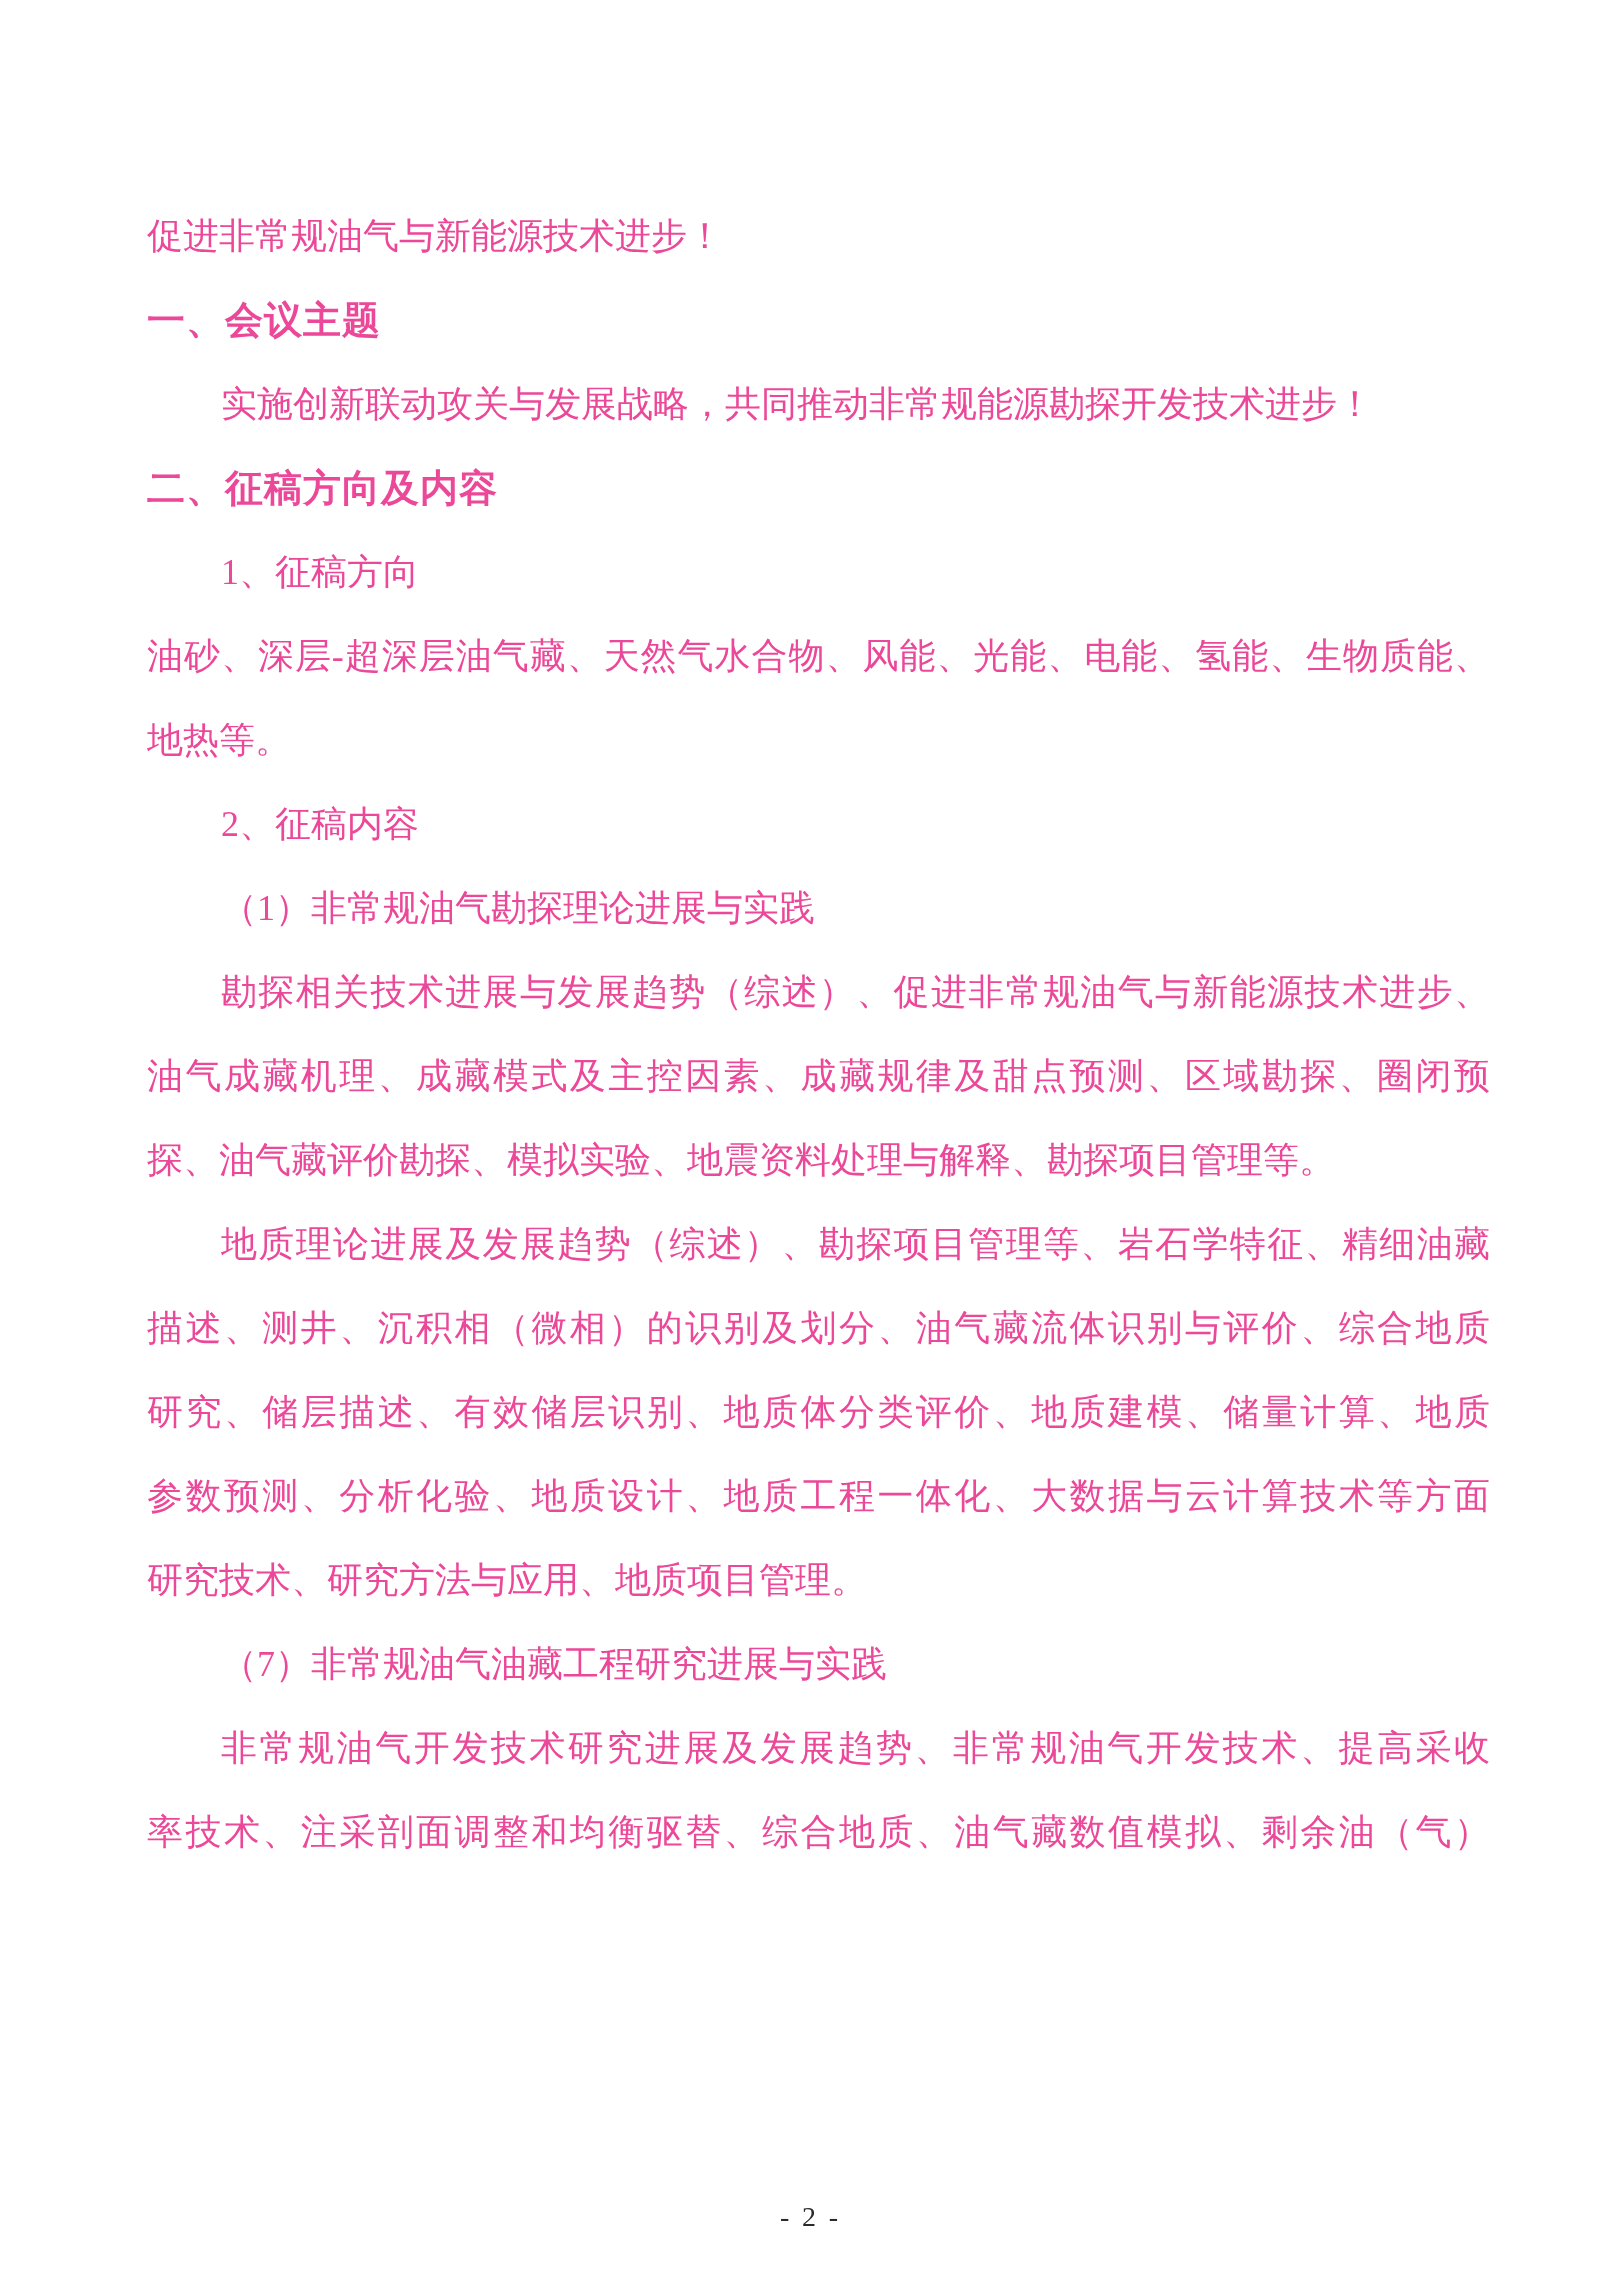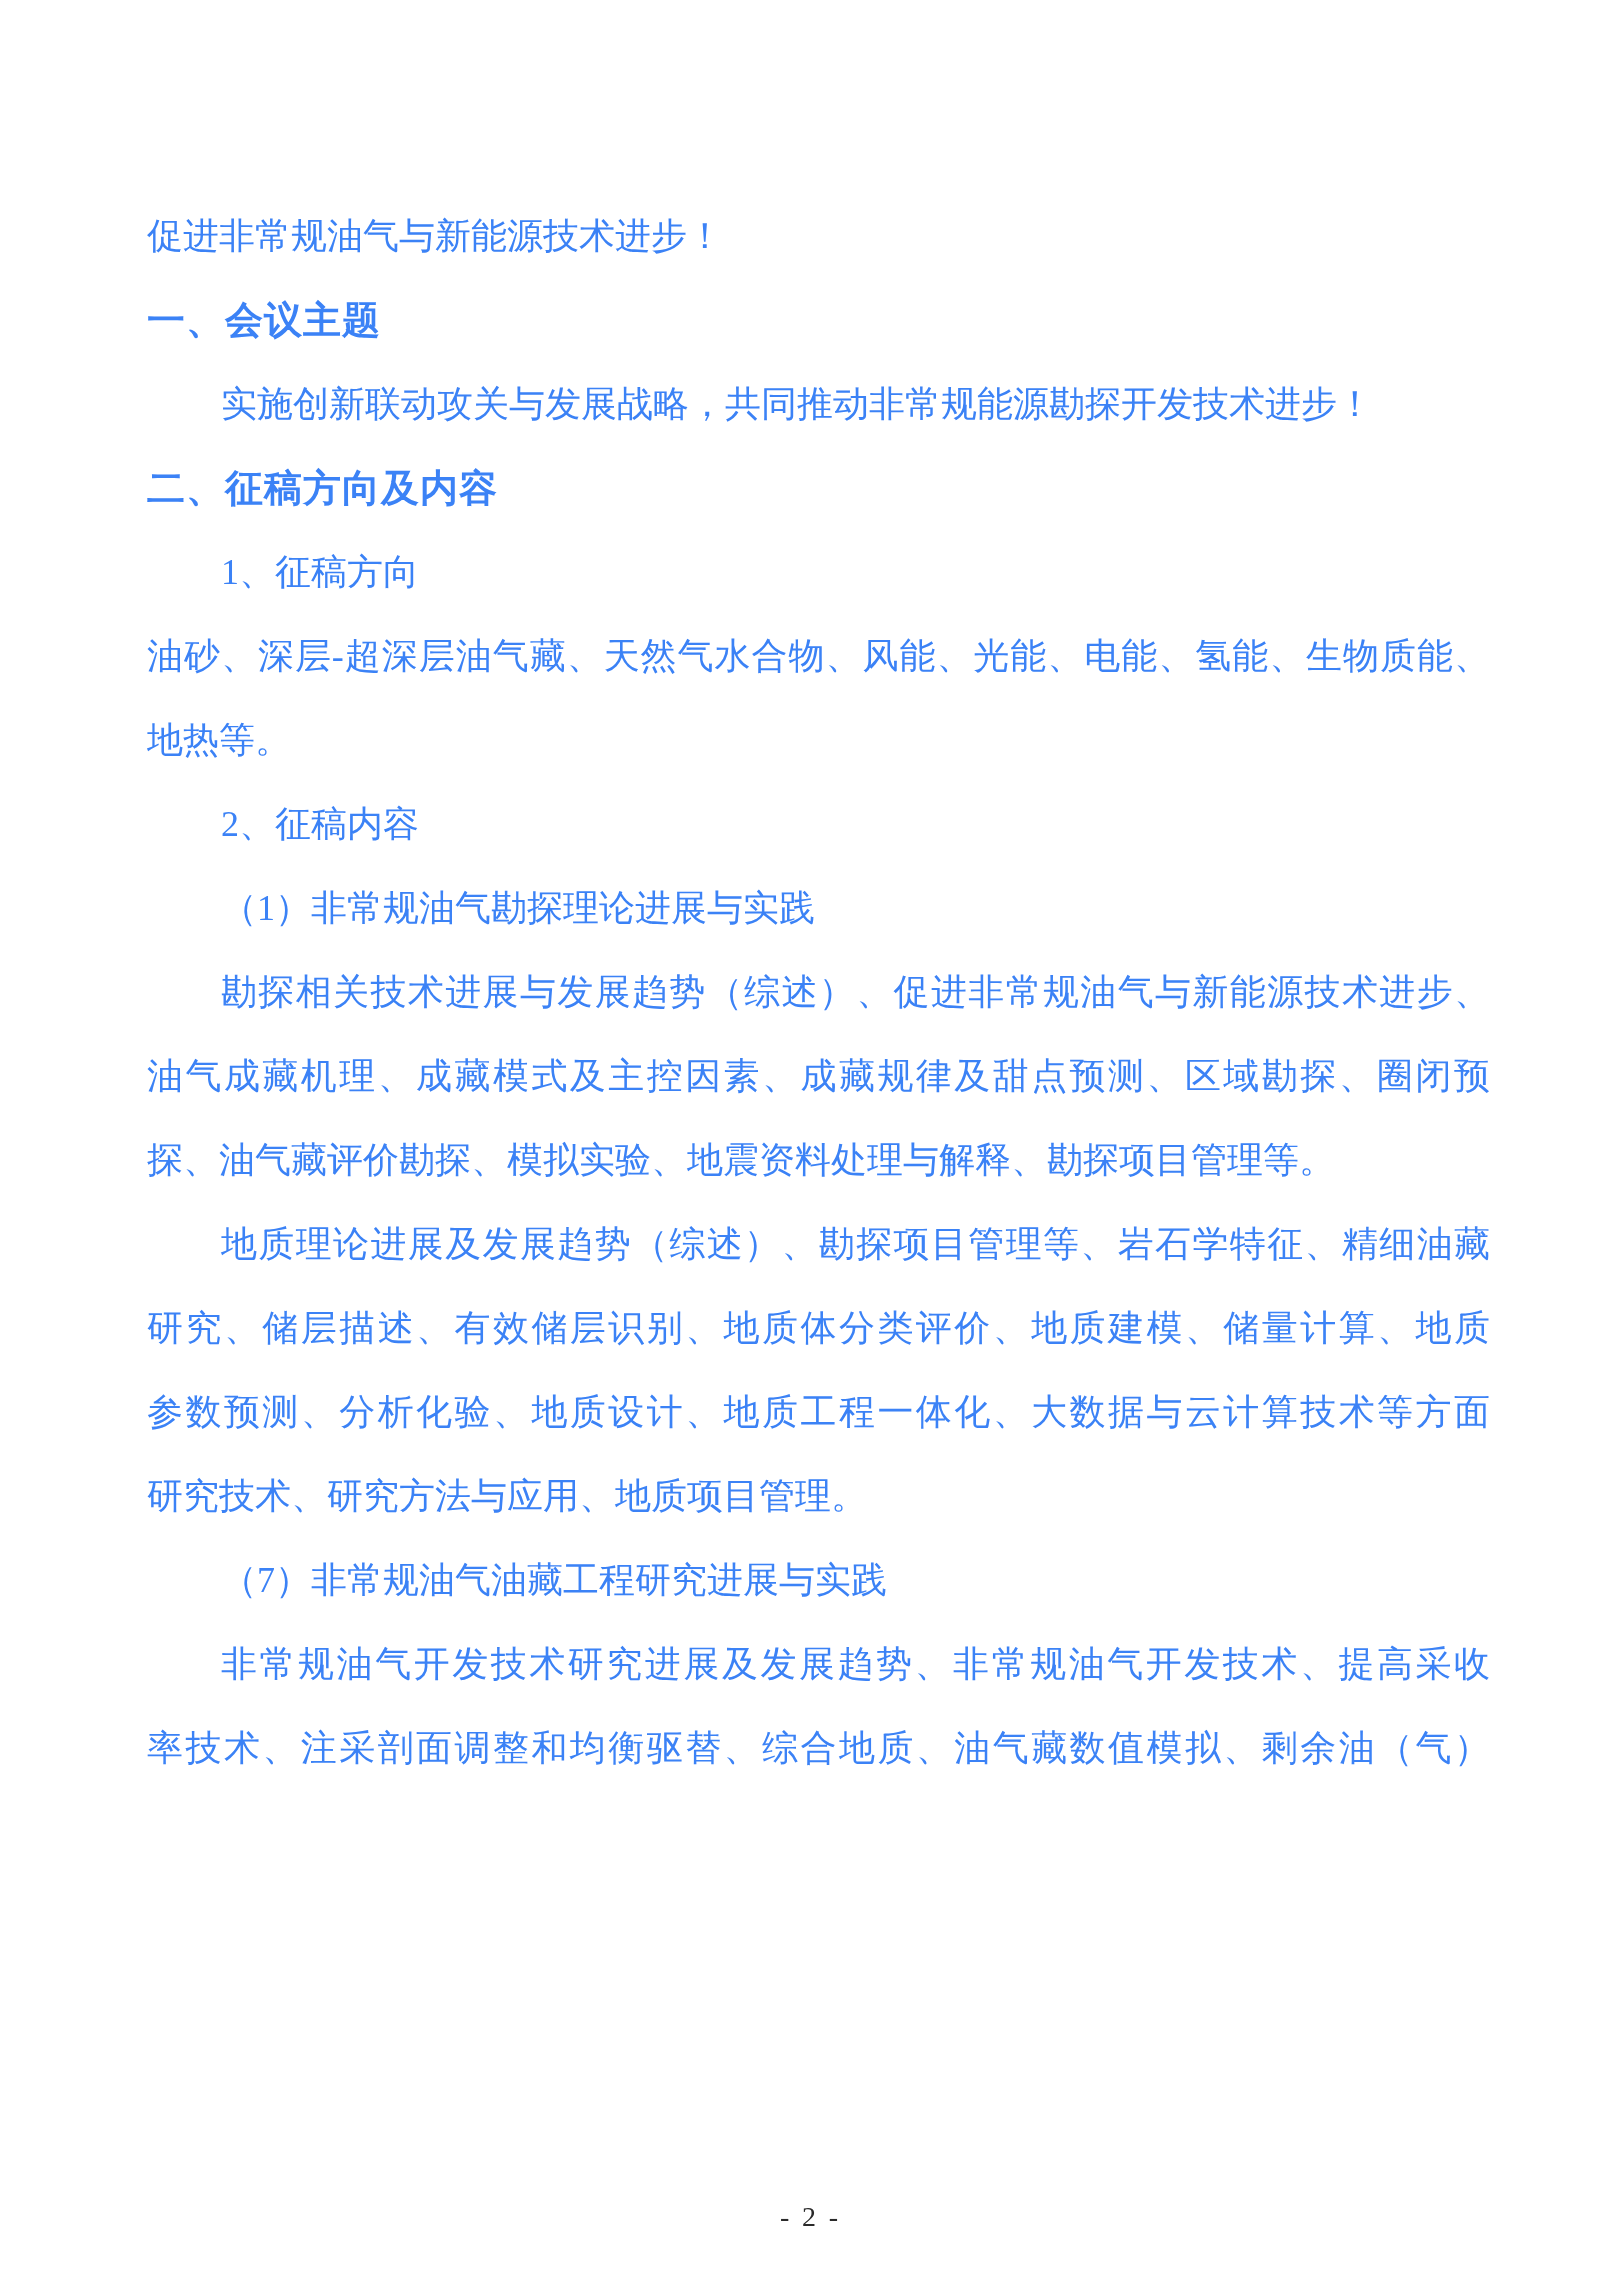--- a/index.html
+++ b/index.html
@@ -20,21 +20,21 @@
     position: absolute;
     left: 147px;
     top: 194px;
     width: 1343px;
   }
   .line {
     font-size: 36px;
     line-height: 84px;
     height: 84px;
     overflow: hidden;
-    color: #3b82f6;
+    color: #ec4899;
     text-align: left;
   }
   .line.heading {
     font-weight: 700;
     font-size: 38px;
     letter-spacing: 1px;
   }
   .line.indent {
     text-indent: 74px;
   }
@@ -66,20 +66,21 @@
       <div class="line heading">二、征稿方向及内容</div>
       <div class="line indent">1、征稿方向</div>
       <div class="line justify">油砂、深层-超深层油气藏、天然气水合物、风能、光能、电能、氢能、生物质能、</div>
       <div class="line">地热等。</div>
       <div class="line indent">2、征稿内容</div>
       <div class="line indent">（1）非常规油气勘探理论进展与实践</div>
       <div class="line indent justify">勘探相关技术进展与发展趋势（综述）、促进非常规油气与新能源技术进步、</div>
       <div class="line justify">油气成藏机理、成藏模式及主控因素、成藏规律及甜点预测、区域勘探、圈闭预</div>
       <div class="line">探、油气藏评价勘探、模拟实验、地震资料处理与解释、勘探项目管理等。</div>
       <div class="line indent justify">地质理论进展及发展趋势（综述）、勘探项目管理等、岩石学特征、精细油藏</div>
+      <div class="line justify">描述、测井、沉积相（微相）的识别及划分、油气藏流体识别与评价、综合地质</div>
       <div class="line justify">研究、储层描述、有效储层识别、地质体分类评价、地质建模、储量计算、地质</div>
       <div class="line justify">参数预测、分析化验、地质设计、地质工程一体化、大数据与云计算技术等方面</div>
       <div class="line">研究技术、研究方法与应用、地质项目管理。</div>
       <div class="line indent">（7）非常规油气油藏工程研究进展与实践</div>
       <div class="line indent justify">非常规油气开发技术研究进展及发展趋势、非常规油气开发技术、提高采收</div>
       <div class="line justify">率技术、注采剖面调整和均衡驱替、综合地质、油气藏数值模拟、剩余油（气）</div>
     </div>
   <div class="footer">- 2 -</div>
 </div>
 

